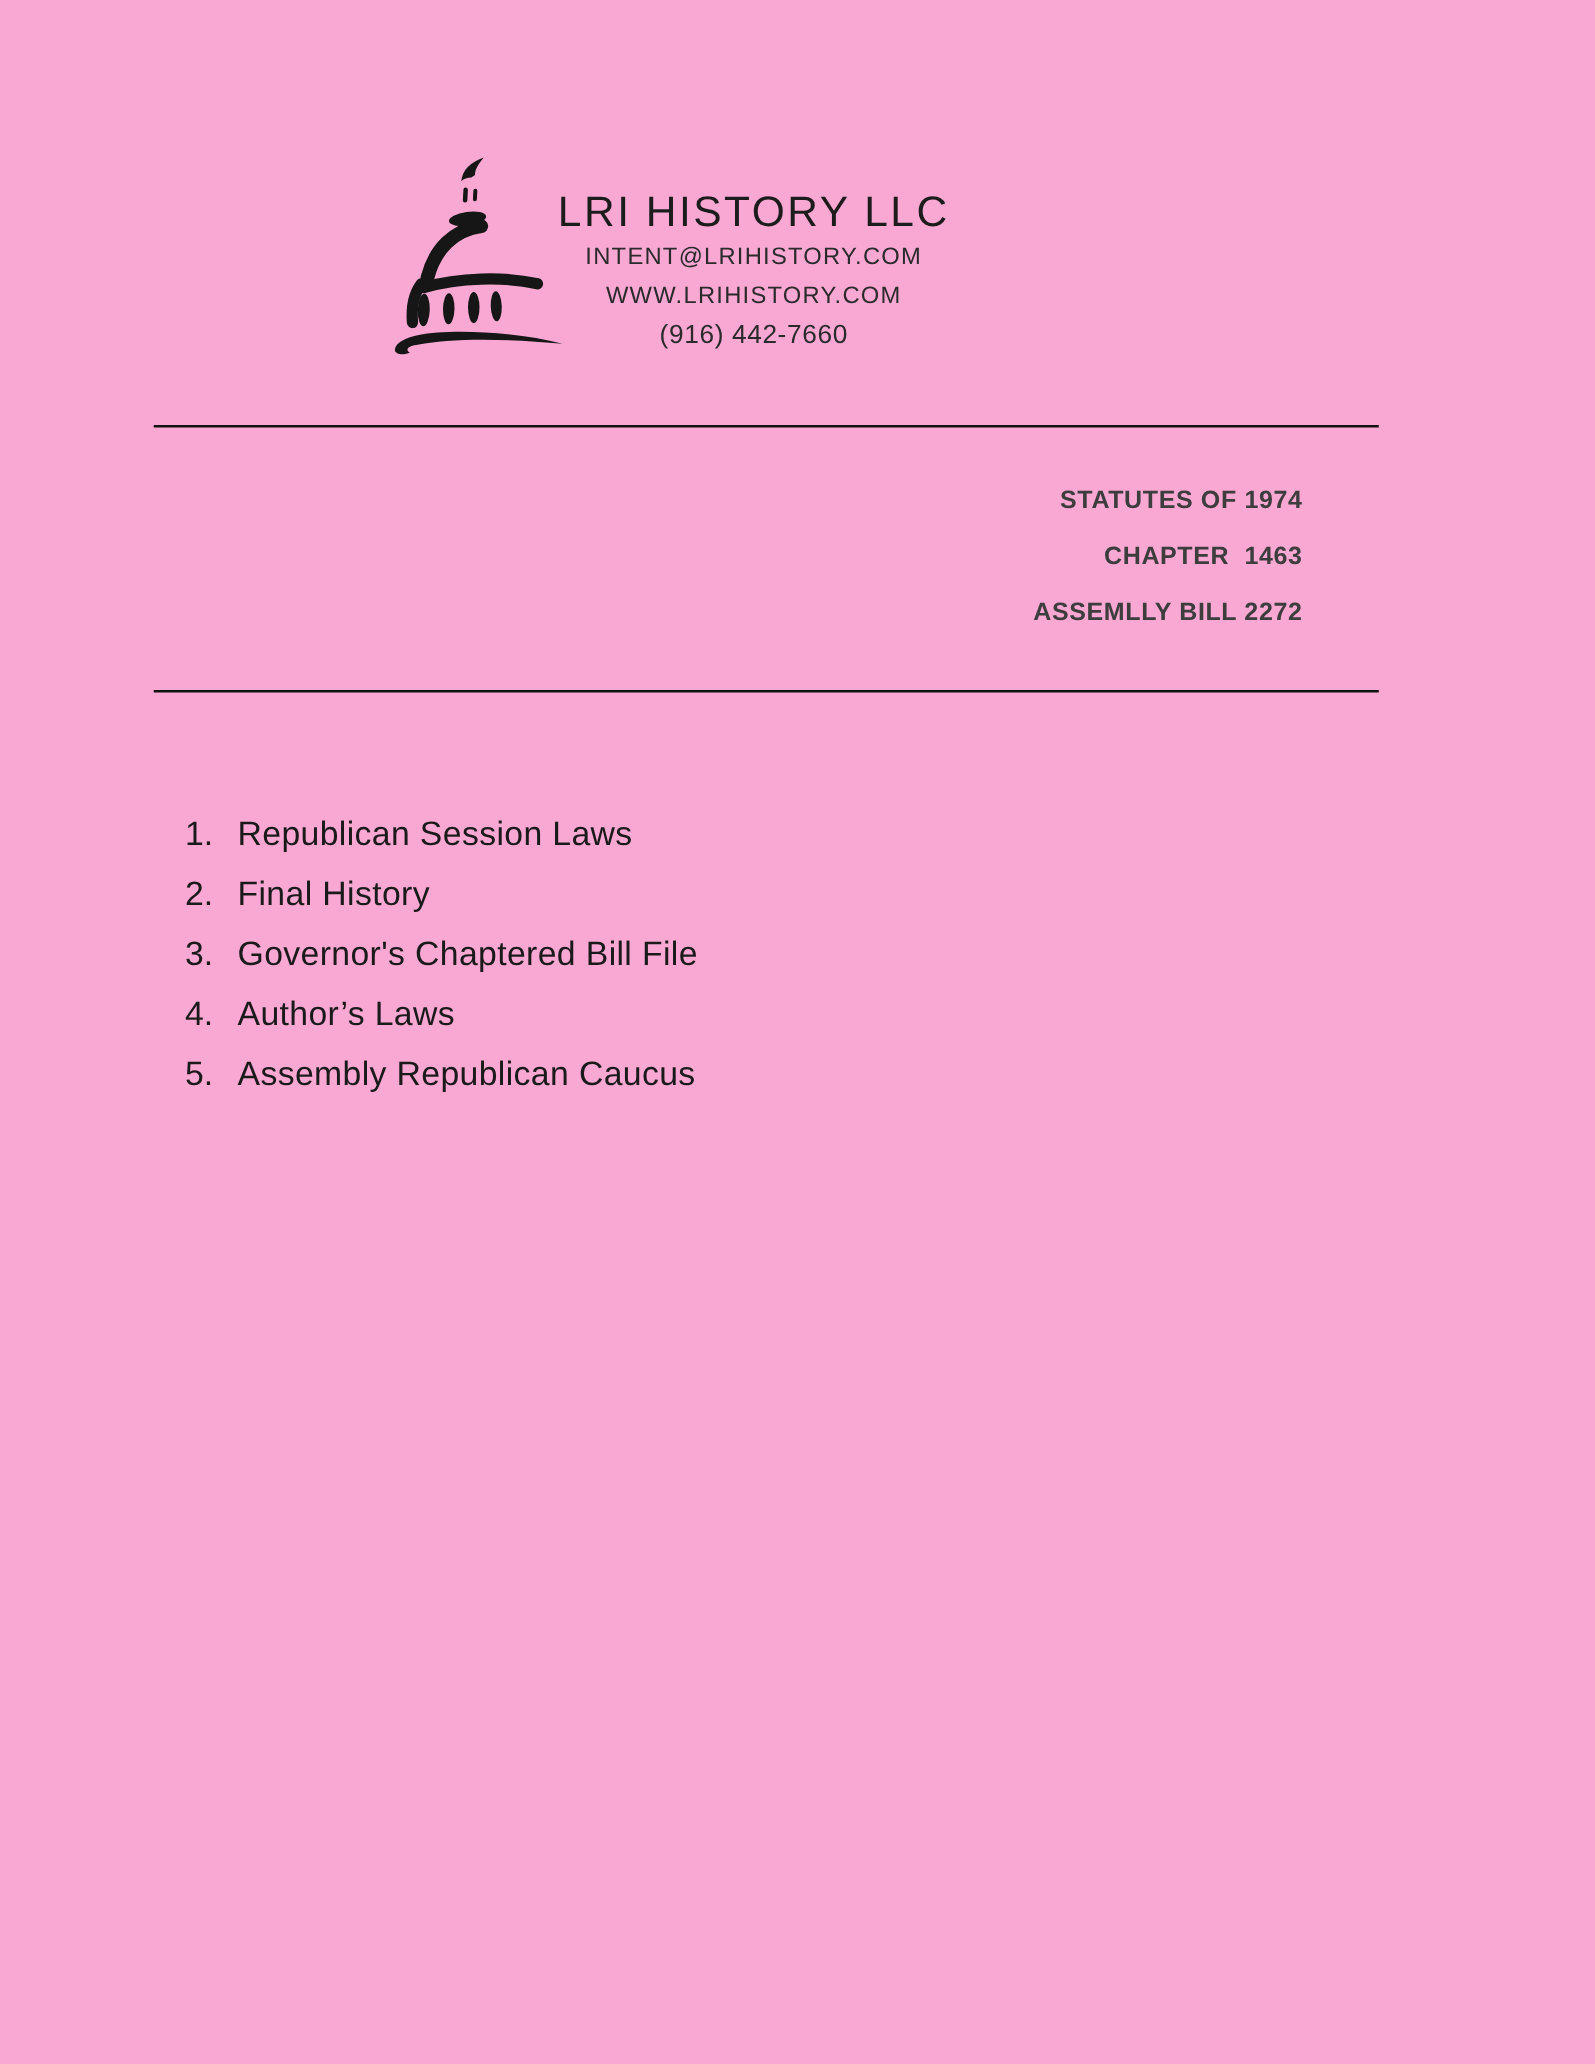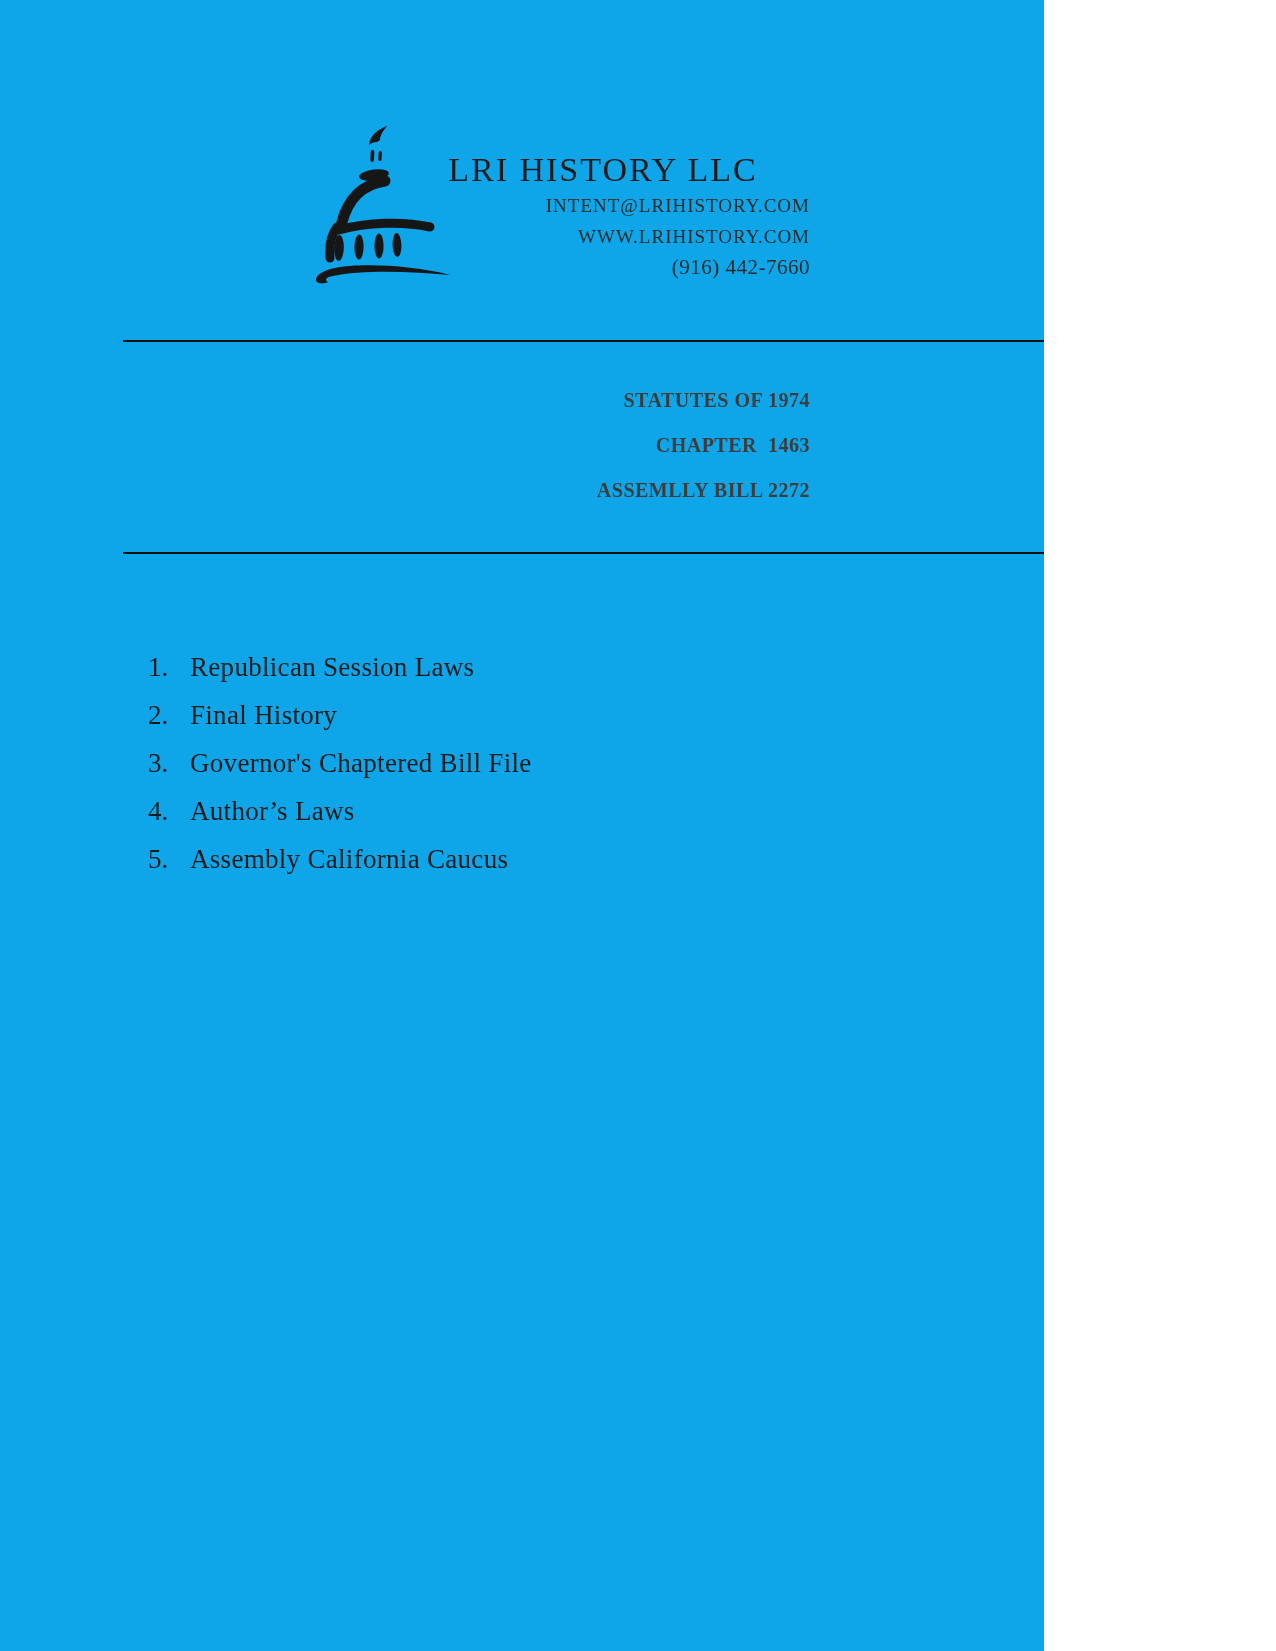--- a/index.html
+++ b/index.html
@@ -2,24 +2,24 @@
 <html><head>
 <meta charset="utf-8">
 <style>
   html, body {
     margin: 0;
     padding: 0;
     background: #ffffff;
   }
   .page {
     position: relative;
-    width: 1044px;
+    width: 1276px;
     height: 1651px;
-    background: #0ea5e9;
-    font-family: Liberation Serif, serif;
+    background: #f9a8d4;
+    font-family: Liberation Sans, sans-serif;
     color: #1a1a1a;
     overflow: hidden;
   }
 
   
   .logo {
     position: absolute;
     left: 296px;
     top: 124px;
     width: 162px;
@@ -36,21 +36,20 @@
     font-size: 34px;
     letter-spacing: 2px;
     color: #1c1c1c;
     line-height: 40px;
   }
   .contact-line {
     font-size: 19px;
     letter-spacing: 1px;
     color: #2a2a2a;
     line-height: 31px;
-    text-align: right;
   }
   .contact-line.phone {
     font-size: 21px;
     letter-spacing: 0.5px;
   }
 
   
   .rule {
     position: absolute;
     left: 123px;
@@ -170,17 +169,17 @@
     <div class="toc-item">
       <span class="toc-number">3.</span>
       <span class="toc-label">Governor's Chaptered Bill File</span>
     </div>
     <div class="toc-item">
       <span class="toc-number">4.</span>
       <span class="toc-label">Author’s Laws</span>
     </div>
     <div class="toc-item">
       <span class="toc-number">5.</span>
-      <span class="toc-label">Assembly California Caucus</span>
+      <span class="toc-label">Assembly Republican Caucus</span>
     </div>
   </div>
 
 </div>
 
 </body></html>

